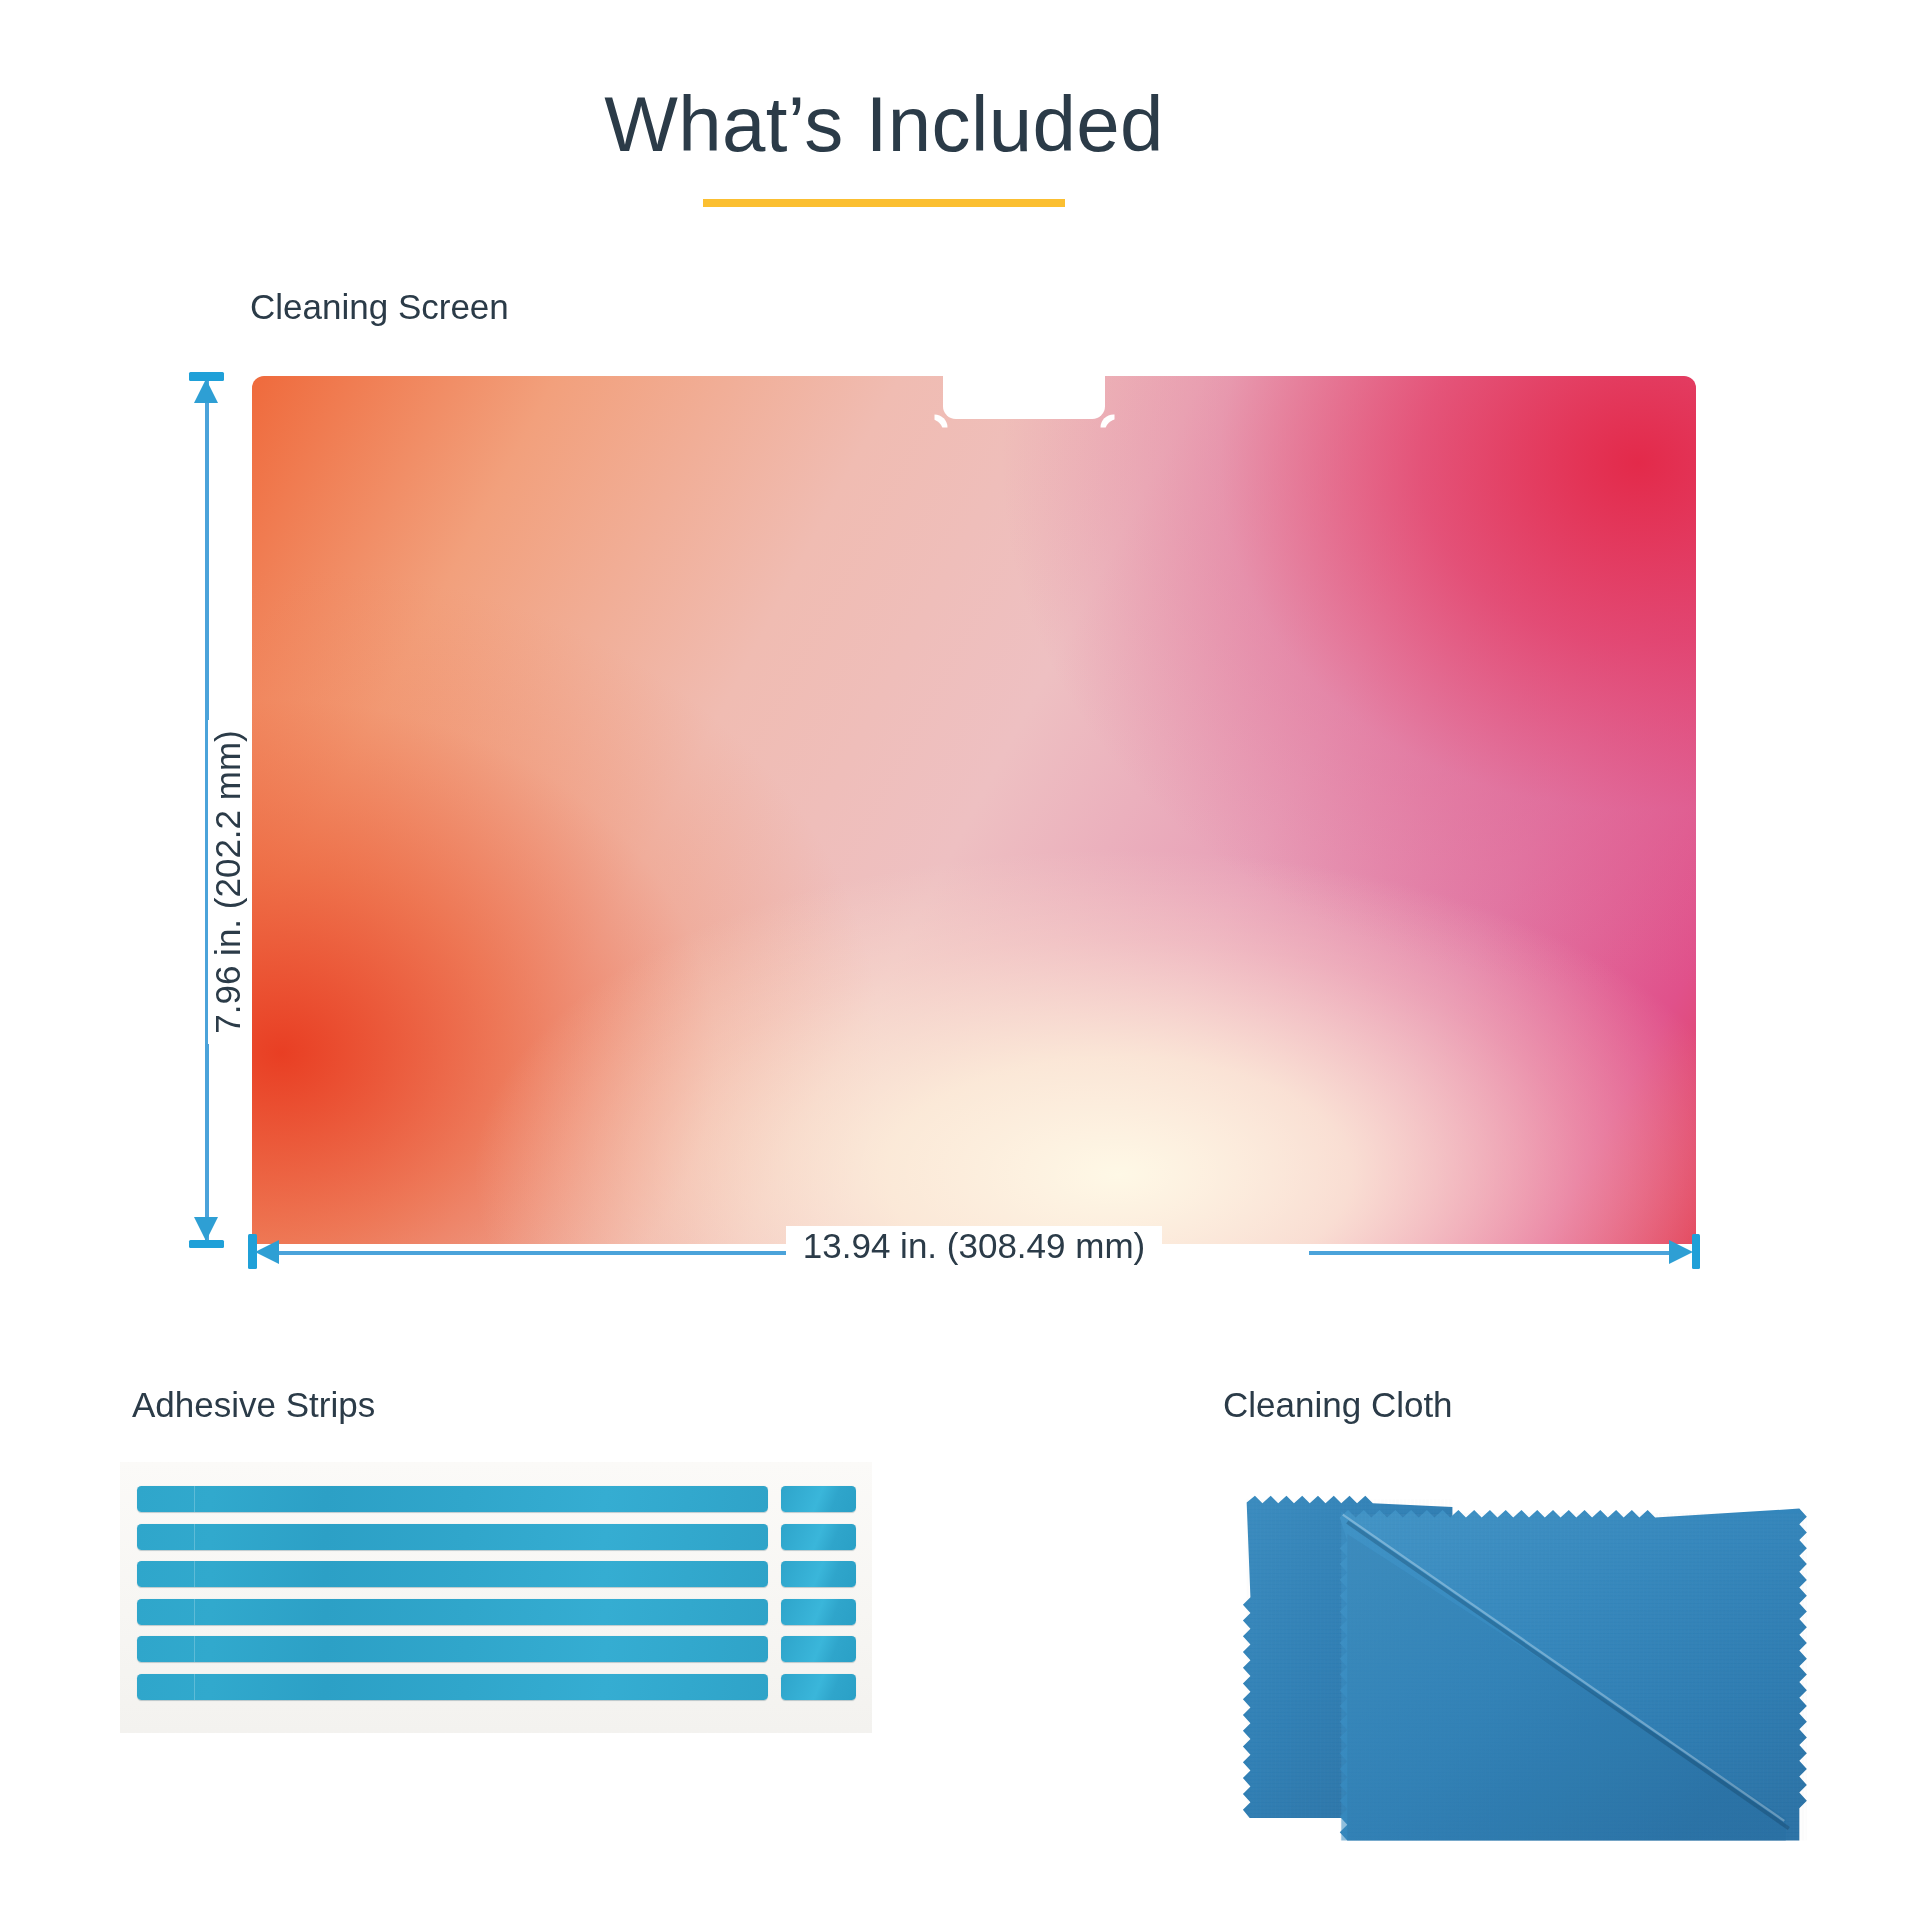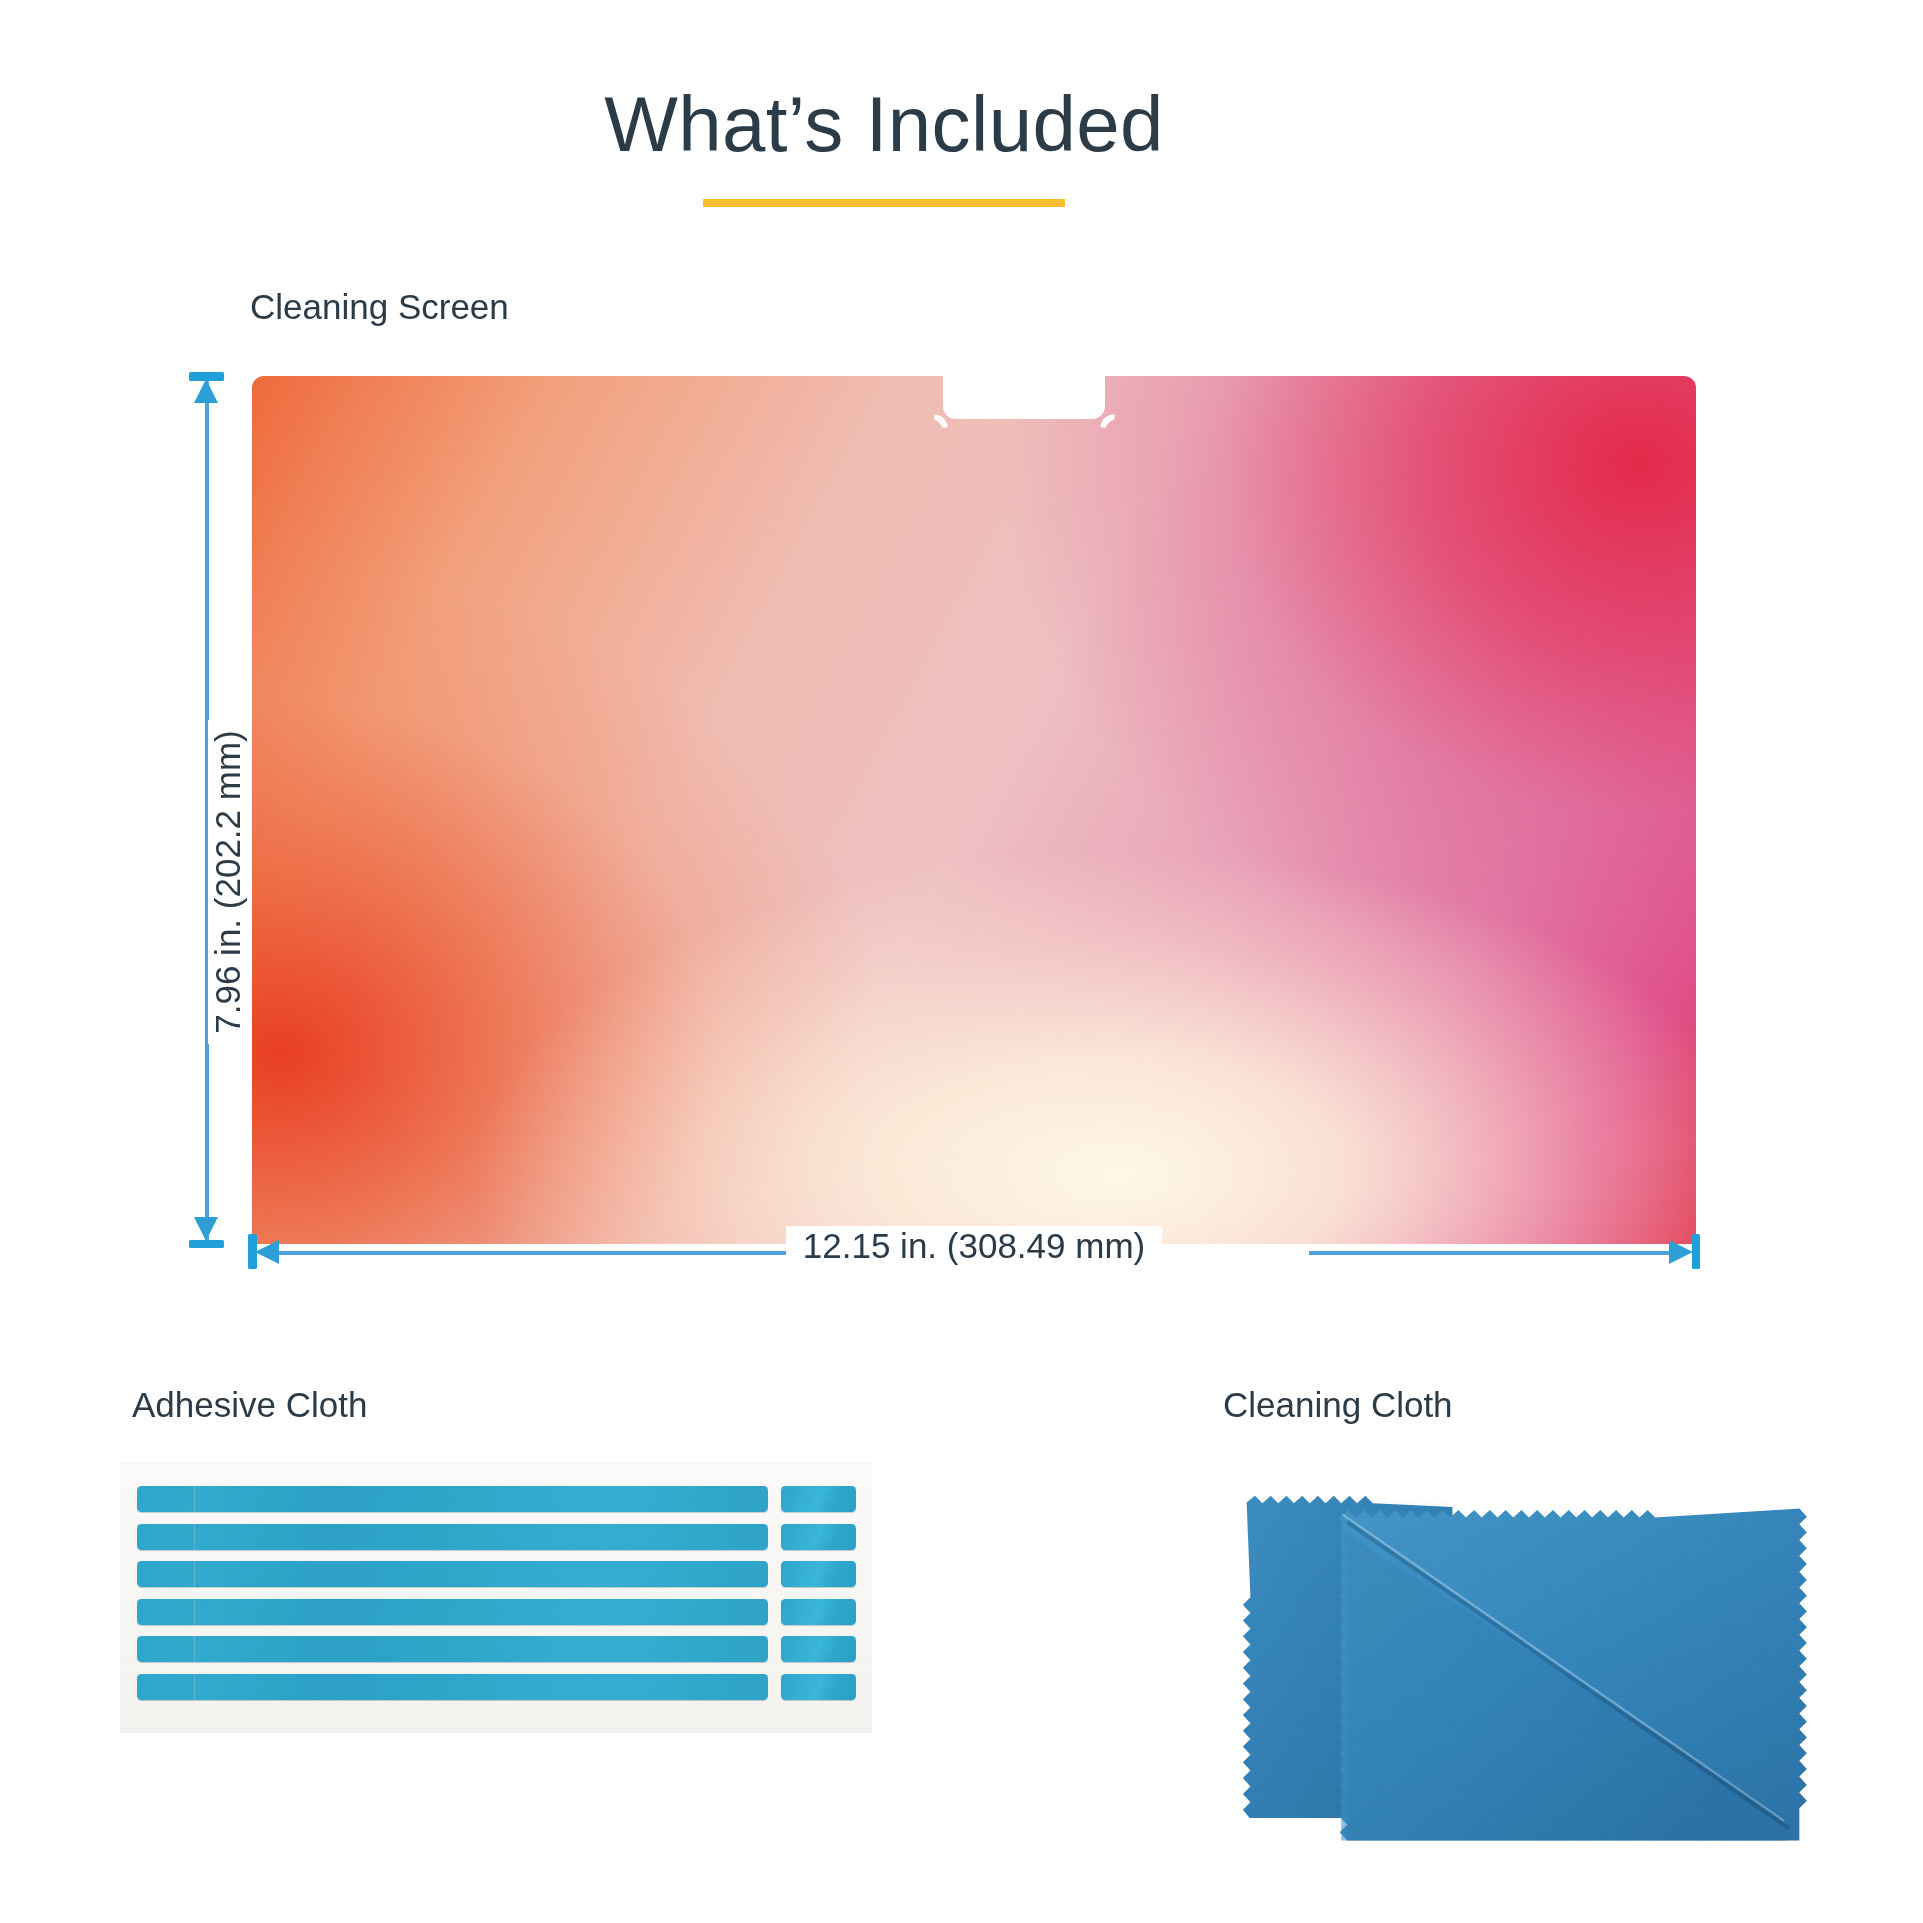--- a/index.html
+++ b/index.html
@@ -355,25 +355,25 @@
 </div>
 
 <div id="dim-horizontal">
   <div class="shaft-left"></div>
   <div class="shaft-right"></div>
   <div class="cap-left"></div>
   <div class="cap-right"></div>
   <div class="arrow-left"></div>
   <div class="arrow-right"></div>
   <div id="dim-horizontal-label">
-    <span class="txt">12.15 in. (308.49 mm)</span>
-  </div>
-</div>
-
-<div class="section-label" id="label-adhesive-strips">Adhesive Cloth</div>
+    <span class="txt">13.94 in. (308.49 mm)</span>
+  </div>
+</div>
+
+<div class="section-label" id="label-adhesive-strips">Adhesive Strips</div>
 
 <div id="adhesive-strips-figure">
   <div class="strip-row" style="top:24px">
     <div class="strip-long"></div>
     <div class="strip-tab"></div>
   </div>
   <div class="strip-row" style="top:62px">
     <div class="strip-long"></div>
     <div class="strip-tab"></div>
   </div>

